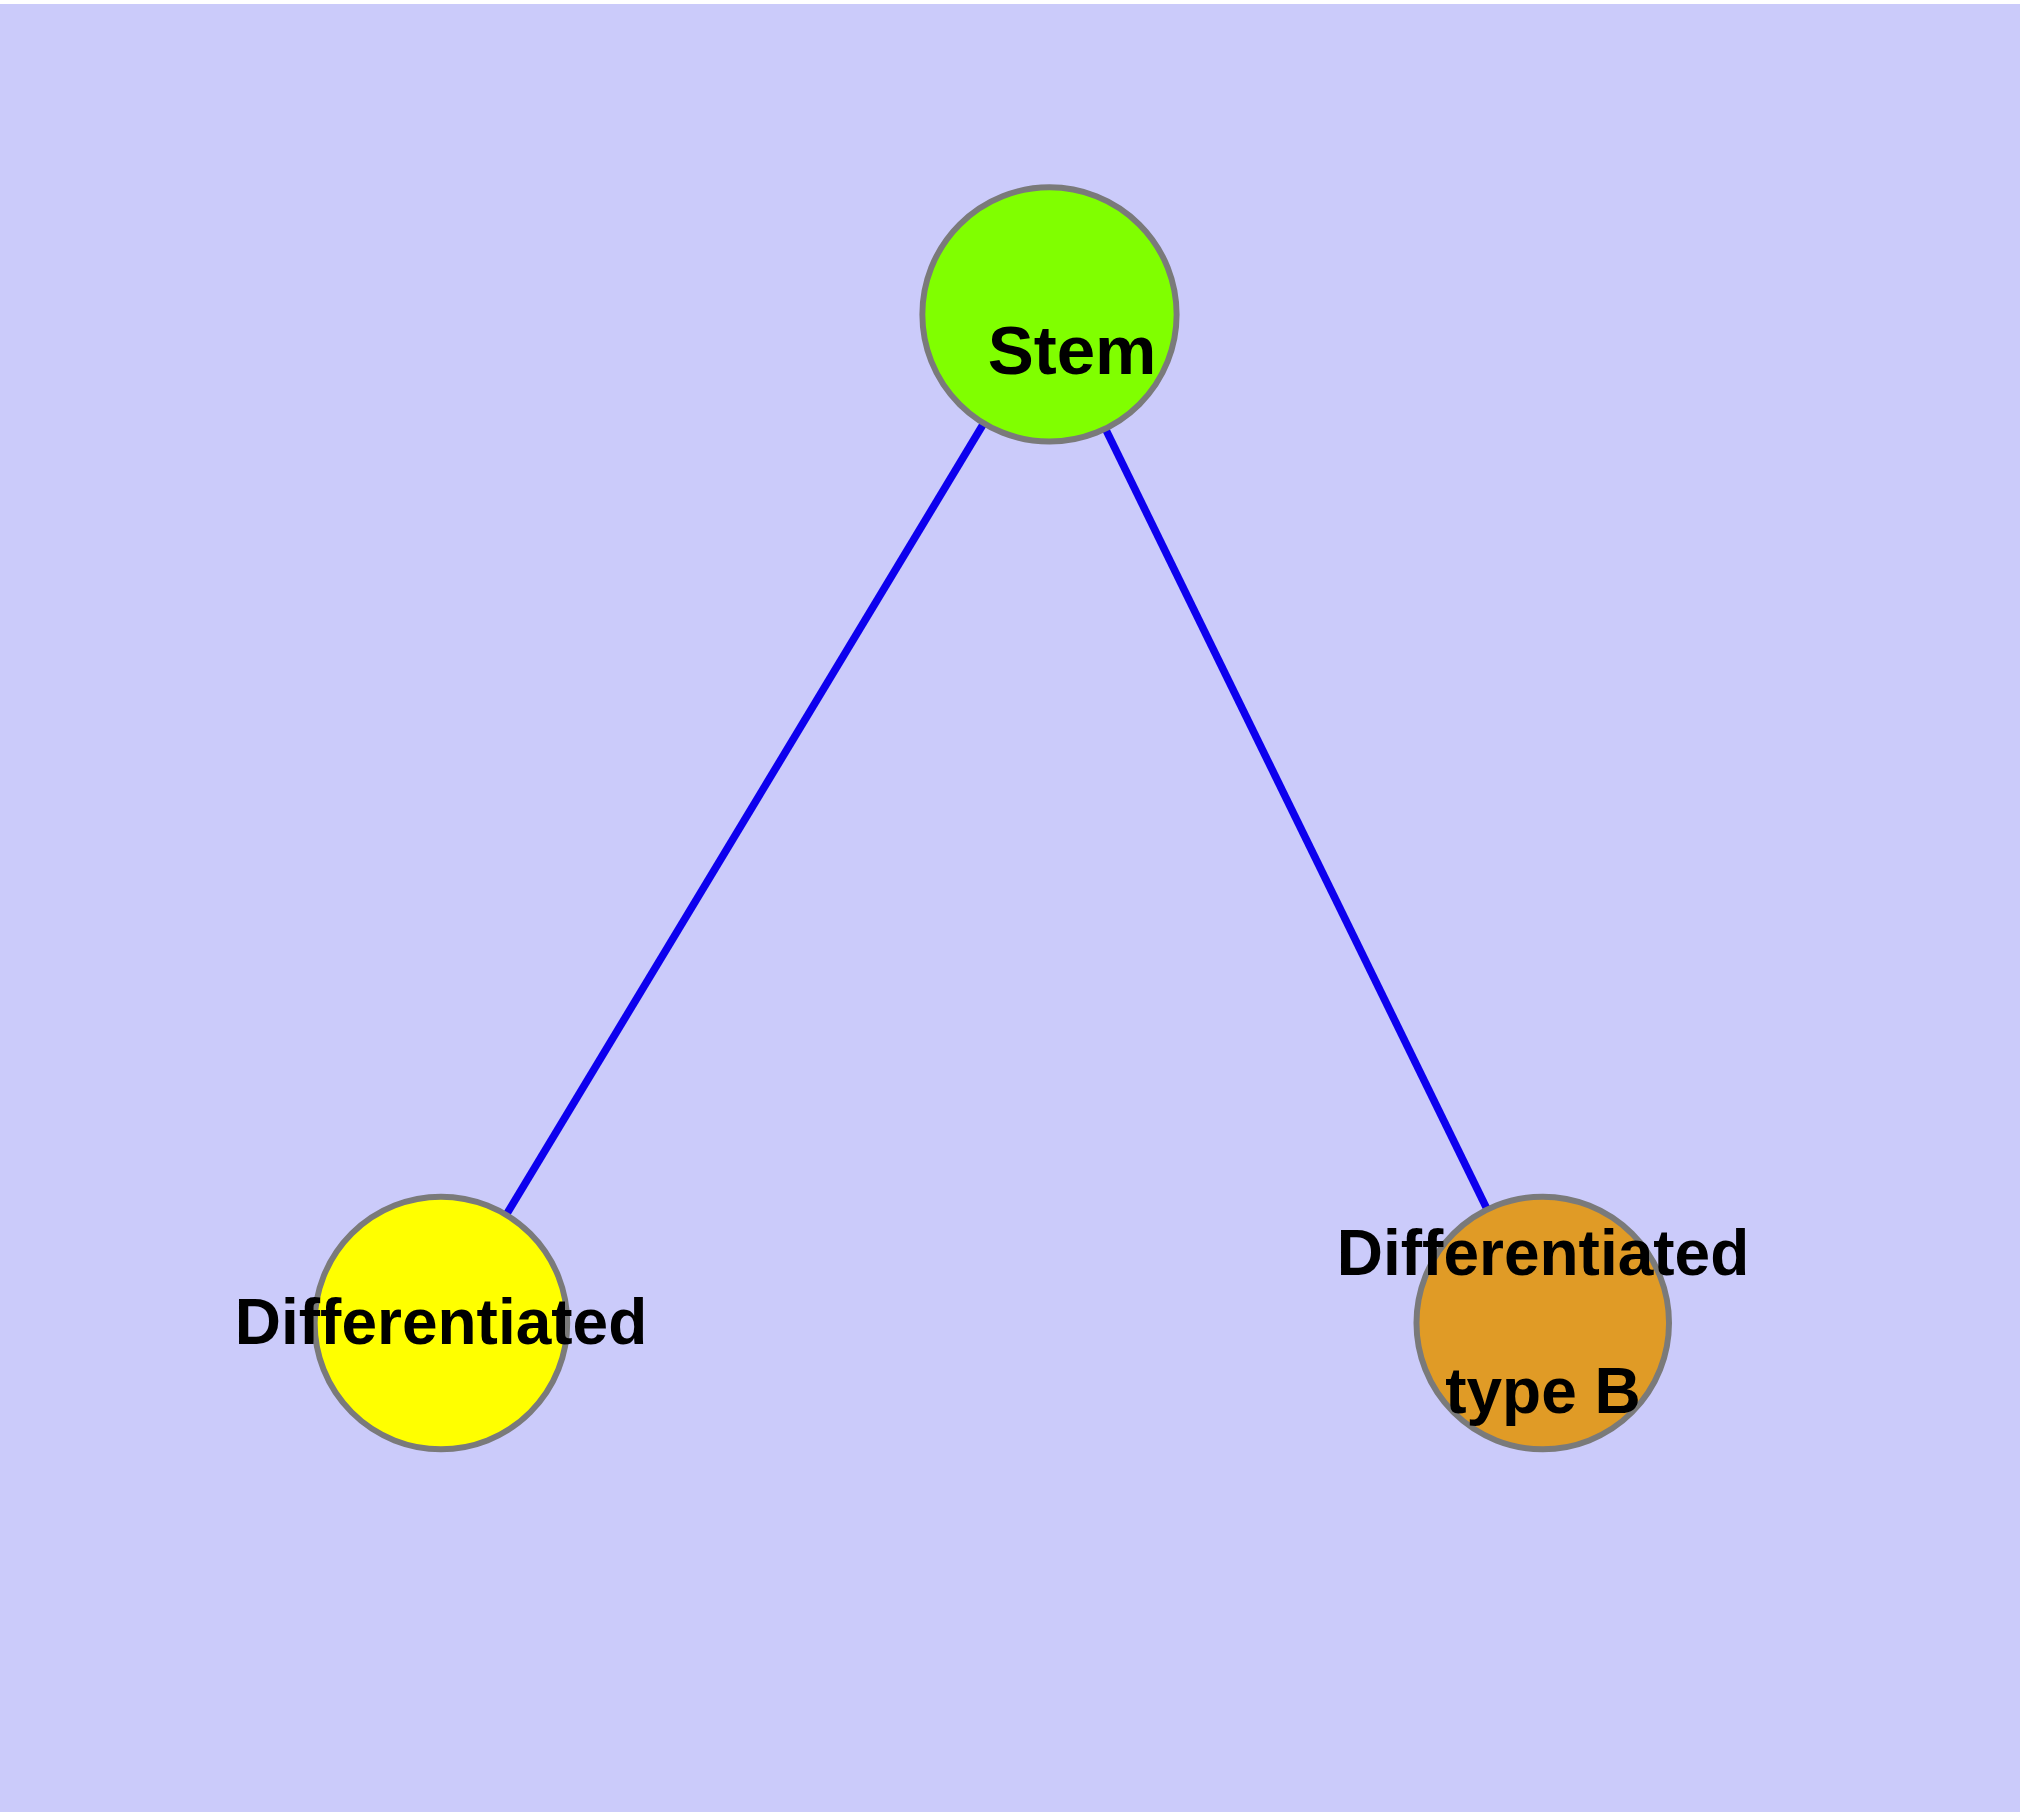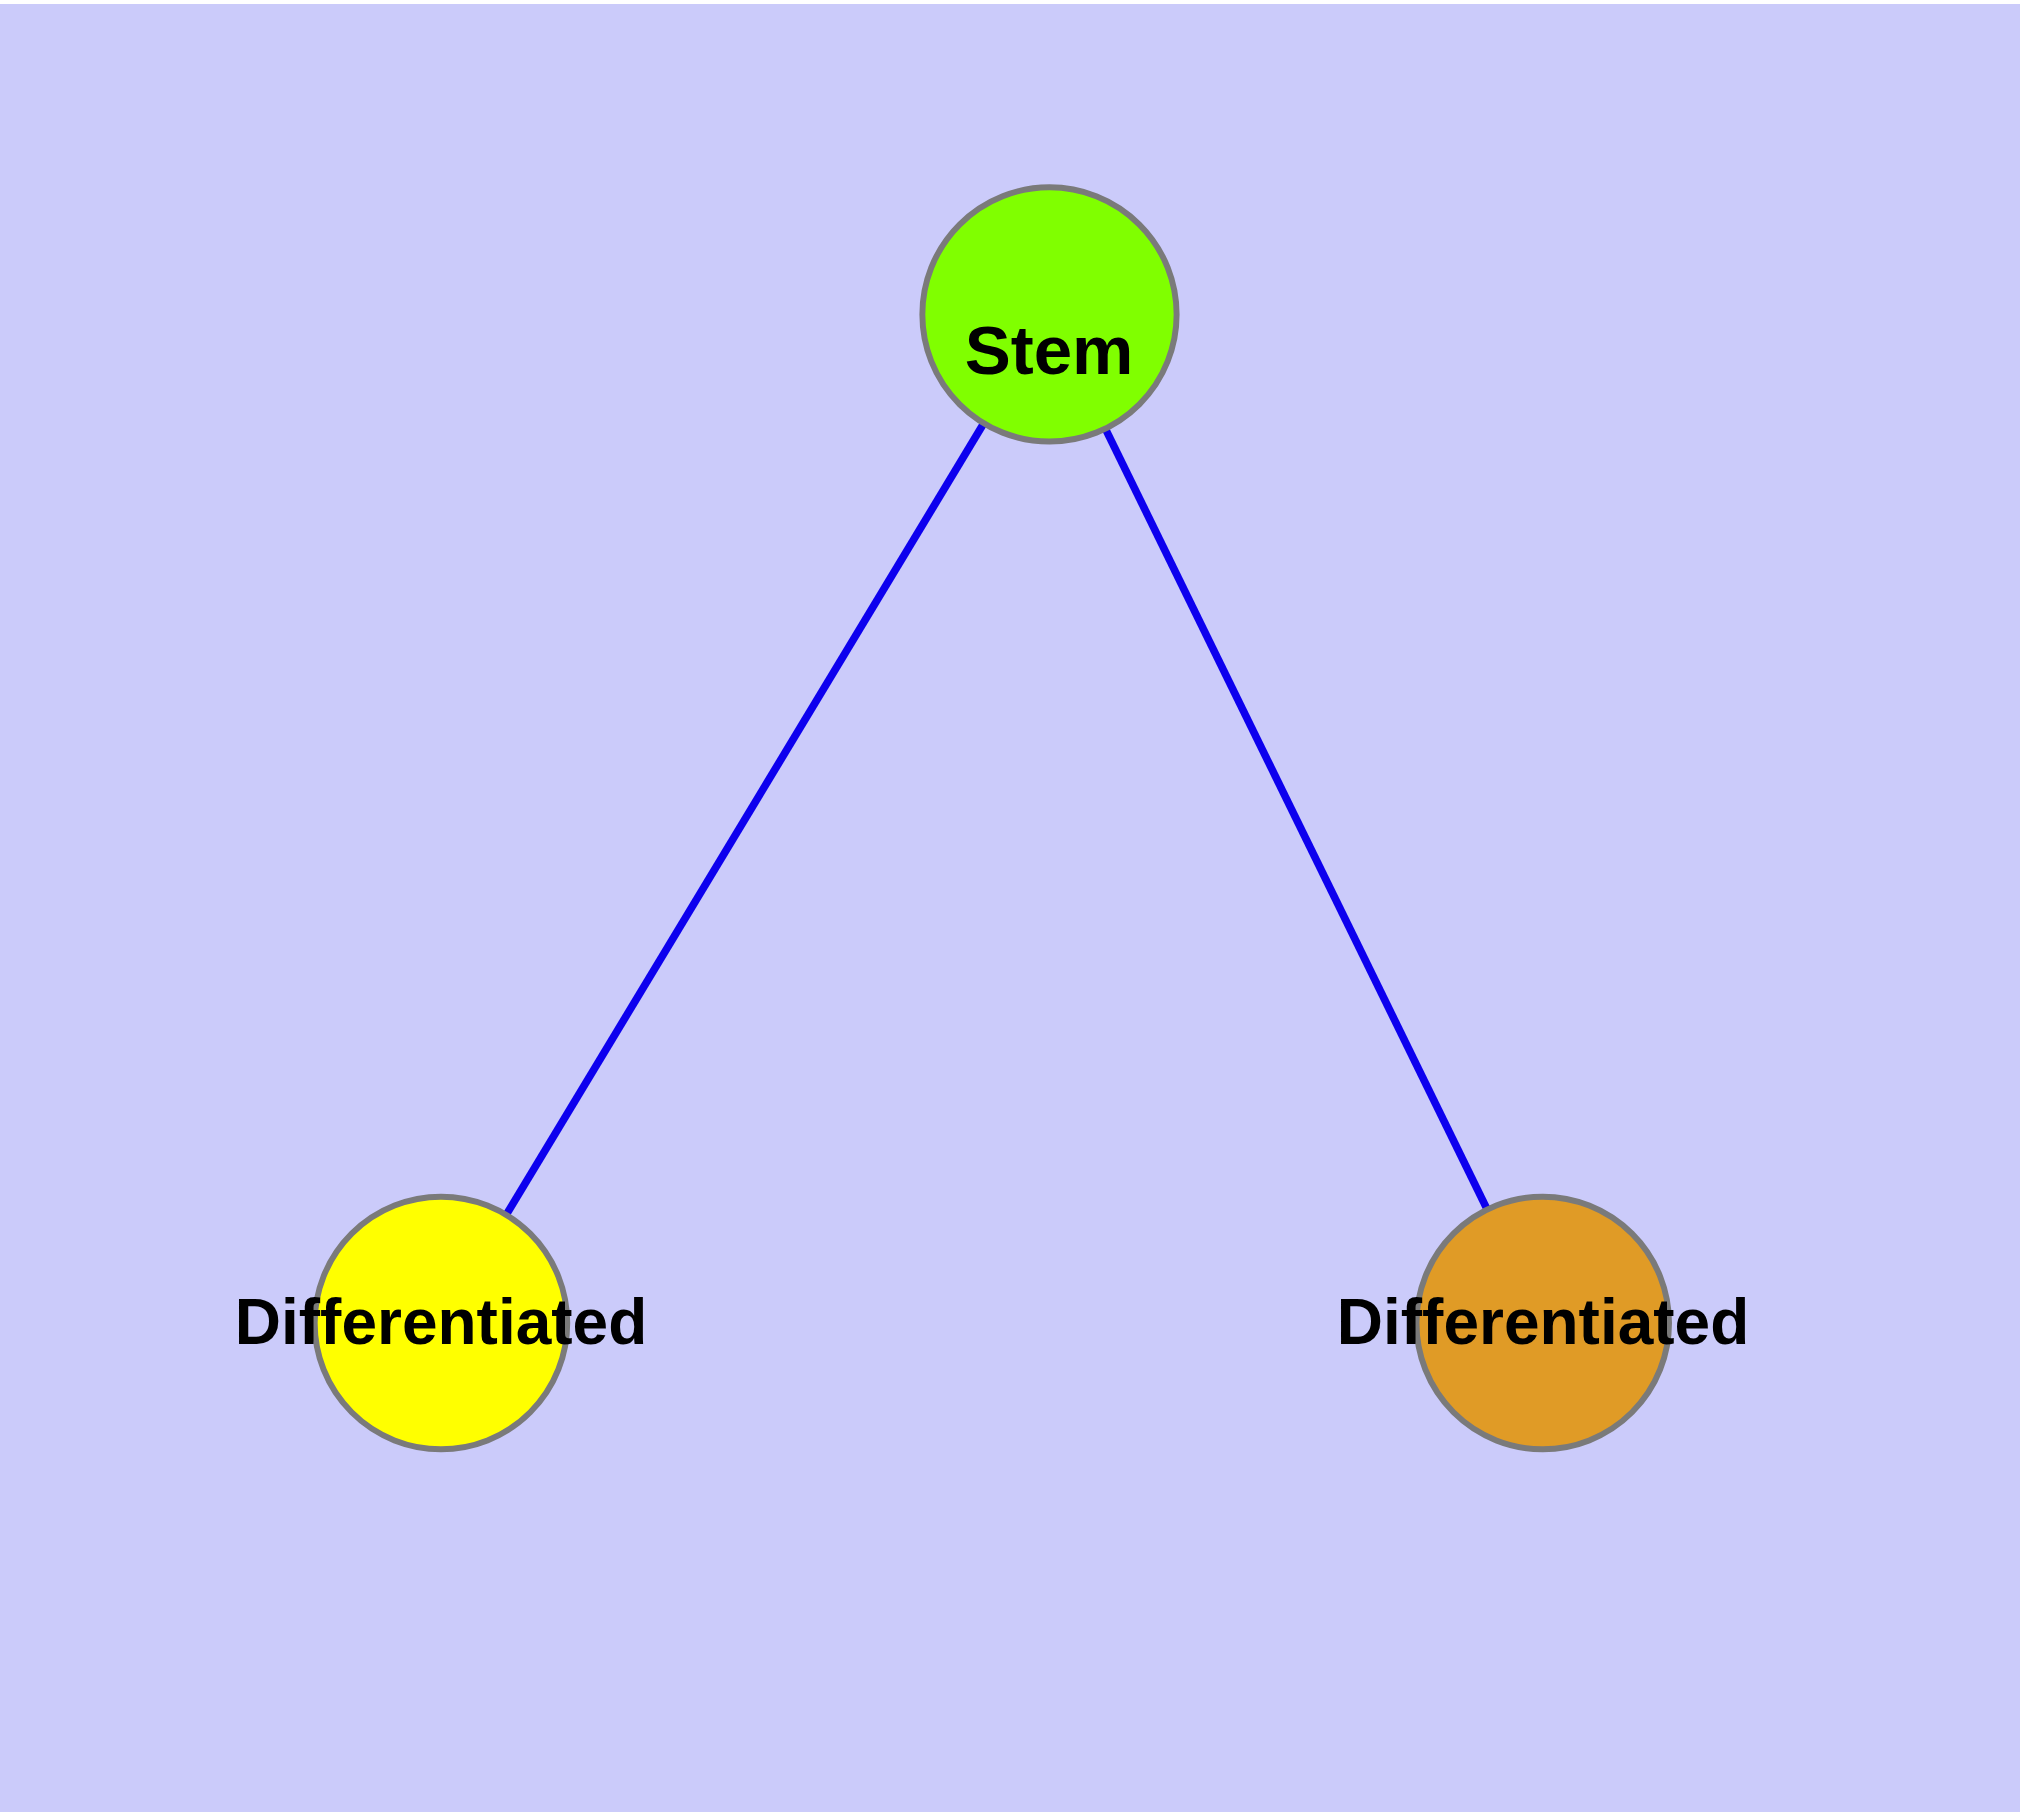--- a/index.html
+++ b/index.html
@@ -70,26 +70,27 @@
       <line class="edge-line" id="edge-stem-to-a" x1="1161.5416602630442" y1="497.72064663924436" x2="595.9417293333278" y2="1435.135573946156" stroke="#0d00ee"></line>
       <line class="edge-line" id="edge-stem-to-b" x1="1303.0231369098667" y1="503.95108749611916" x2="1755.4162086097945" y2="1428.9472306626385" stroke="#0d00ee"></line>
     </g>
     <g>
       <circle class="node-circle" id="node-stem" cx="1238" cy="371" r="150" fill="#80ff00" stroke="#7a7a7a"></circle>
       <circle class="node-circle" id="node-diff-a" cx="520" cy="1561" r="149" fill="#ffff00" stroke="#7a7a7a"></circle>
       <circle class="node-circle" id="node-diff-b" cx="1820" cy="1561" r="149" fill="#e09b26" stroke="#7a7a7a"></circle>
     </g>
   </svg>
 
-  <div class="node-label label-root" id="label-stem" style="left: 1049px; top: 314px; color: rgb(0, 0, 0);">
+  <div class="node-label label-root" id="label-stem" style="left: 1072px; top: 314px; color: rgb(0, 0, 0);">
     <span>Stem</span>
   </div>
 
   <div class="node-label label-leaf" id="label-diff-a" style="left: 441px; top: 1323px; color: rgb(0, 0, 0);">
     <div>Differentiated</div>
   </div>
 
   <div class="node-label label-leaf" id="label-diff-b" style="left: 1543px; top: 1323px; color: rgb(0, 0, 0);">
     <div>Differentiated</div>
+    <div>type B</div>
   </div>
 
 </div>
 
 
 </body></html>

